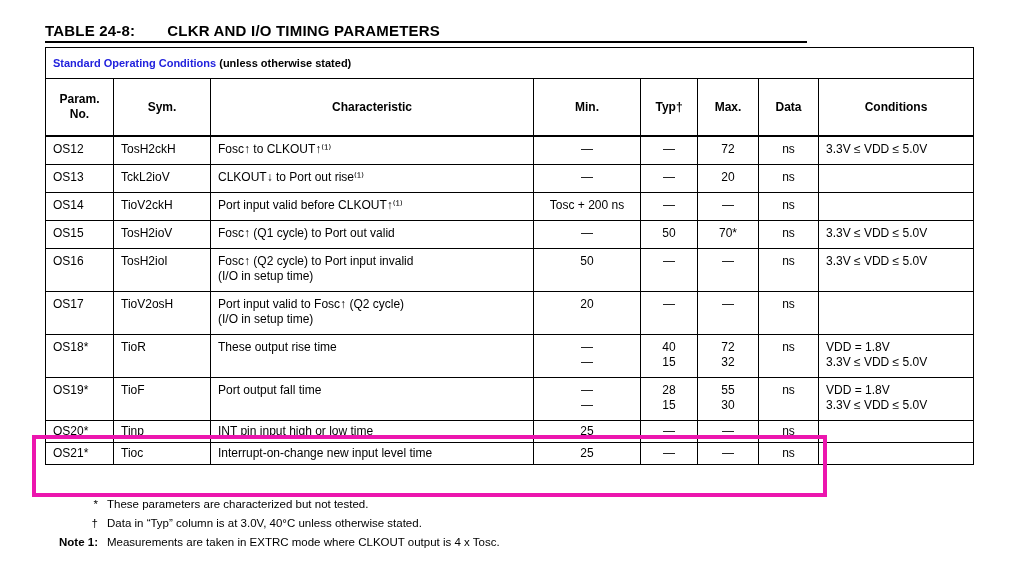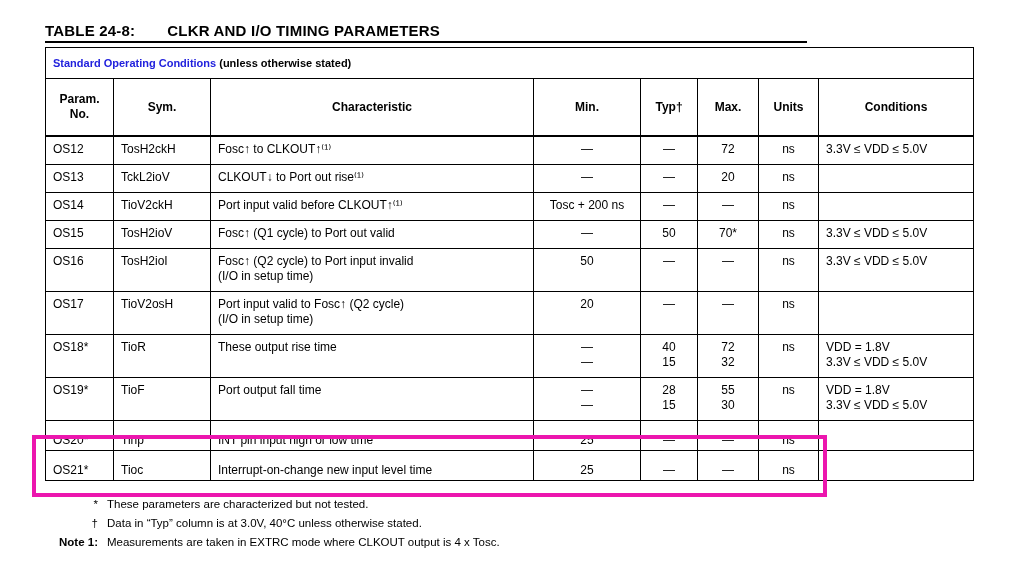--- a/index.html
+++ b/index.html
@@ -15,21 +15,21 @@
   table.datatable{position:absolute;left:45px;top:47px;width:928px;border-collapse:collapse;
         table-layout:fixed;font-size:12px;}
   .datatable td,.datatable th{border:1px solid #000;white-space:pre-line;overflow:hidden;line-height:15px;}
   tr.banner td{height:26px;font-weight:bold;font-size:11px;padding:2px 4px 2px 7px;vertical-align:middle;white-space:nowrap;}
   .banner-blue{color:#2121dd;}
   tr.colhead th{height:56px;font-weight:bold;text-align:center;vertical-align:middle;border-bottom:2px solid #000;padding:0 2px;}
   tr.r-single{height:28px;}
   tr.r-double{height:43px;}
   tr.r-short{height:22px;}
   .datatable td{vertical-align:top;padding-top:5px;padding-bottom:2px;}
-  tr.r-short td{padding-top:12px;}
+  tr.r-short td{padding-top:3px;}
   td.cl{text-align:left;padding-left:7px;padding-right:4px;}
   td.cc{text-align:center;padding-left:2px;padding-right:2px;}
 
   
   .hl-box{position:absolute;left:32px;top:435px;width:795px;height:62px;box-sizing:border-box;
         border:4px solid #ec16ae;pointer-events:none;}
 
   
   .footnotes{position:absolute;left:45px;top:495px;font-size:11.5px;line-height:19px;}
   .fn-row{display:flex;}
@@ -63,21 +63,21 @@
       <td colspan="8"><span class="banner-blue">Standard Operating Conditions</span> <span>(unless otherwise stated)</span></td>
     </tr>
     <tr class="colhead">
       <th>Param.
 No.</th>
       <th>Sym.</th>
       <th>Characteristic</th>
       <th>Min.</th>
       <th>Typ†</th>
       <th>Max.</th>
-      <th>Units</th>
+      <th>Data</th>
       <th>Conditions</th>
     </tr>
 
     <tr class="r-single">
       <td class="cl">OS12</td>
       <td class="cl">TosH2ckH</td>
       <td class="cl">Fosc↑ to CLKOUT↑⁽¹⁾</td>
       <td class="cc">—</td>
       <td class="cc">—</td>
       <td class="cc">72</td>

